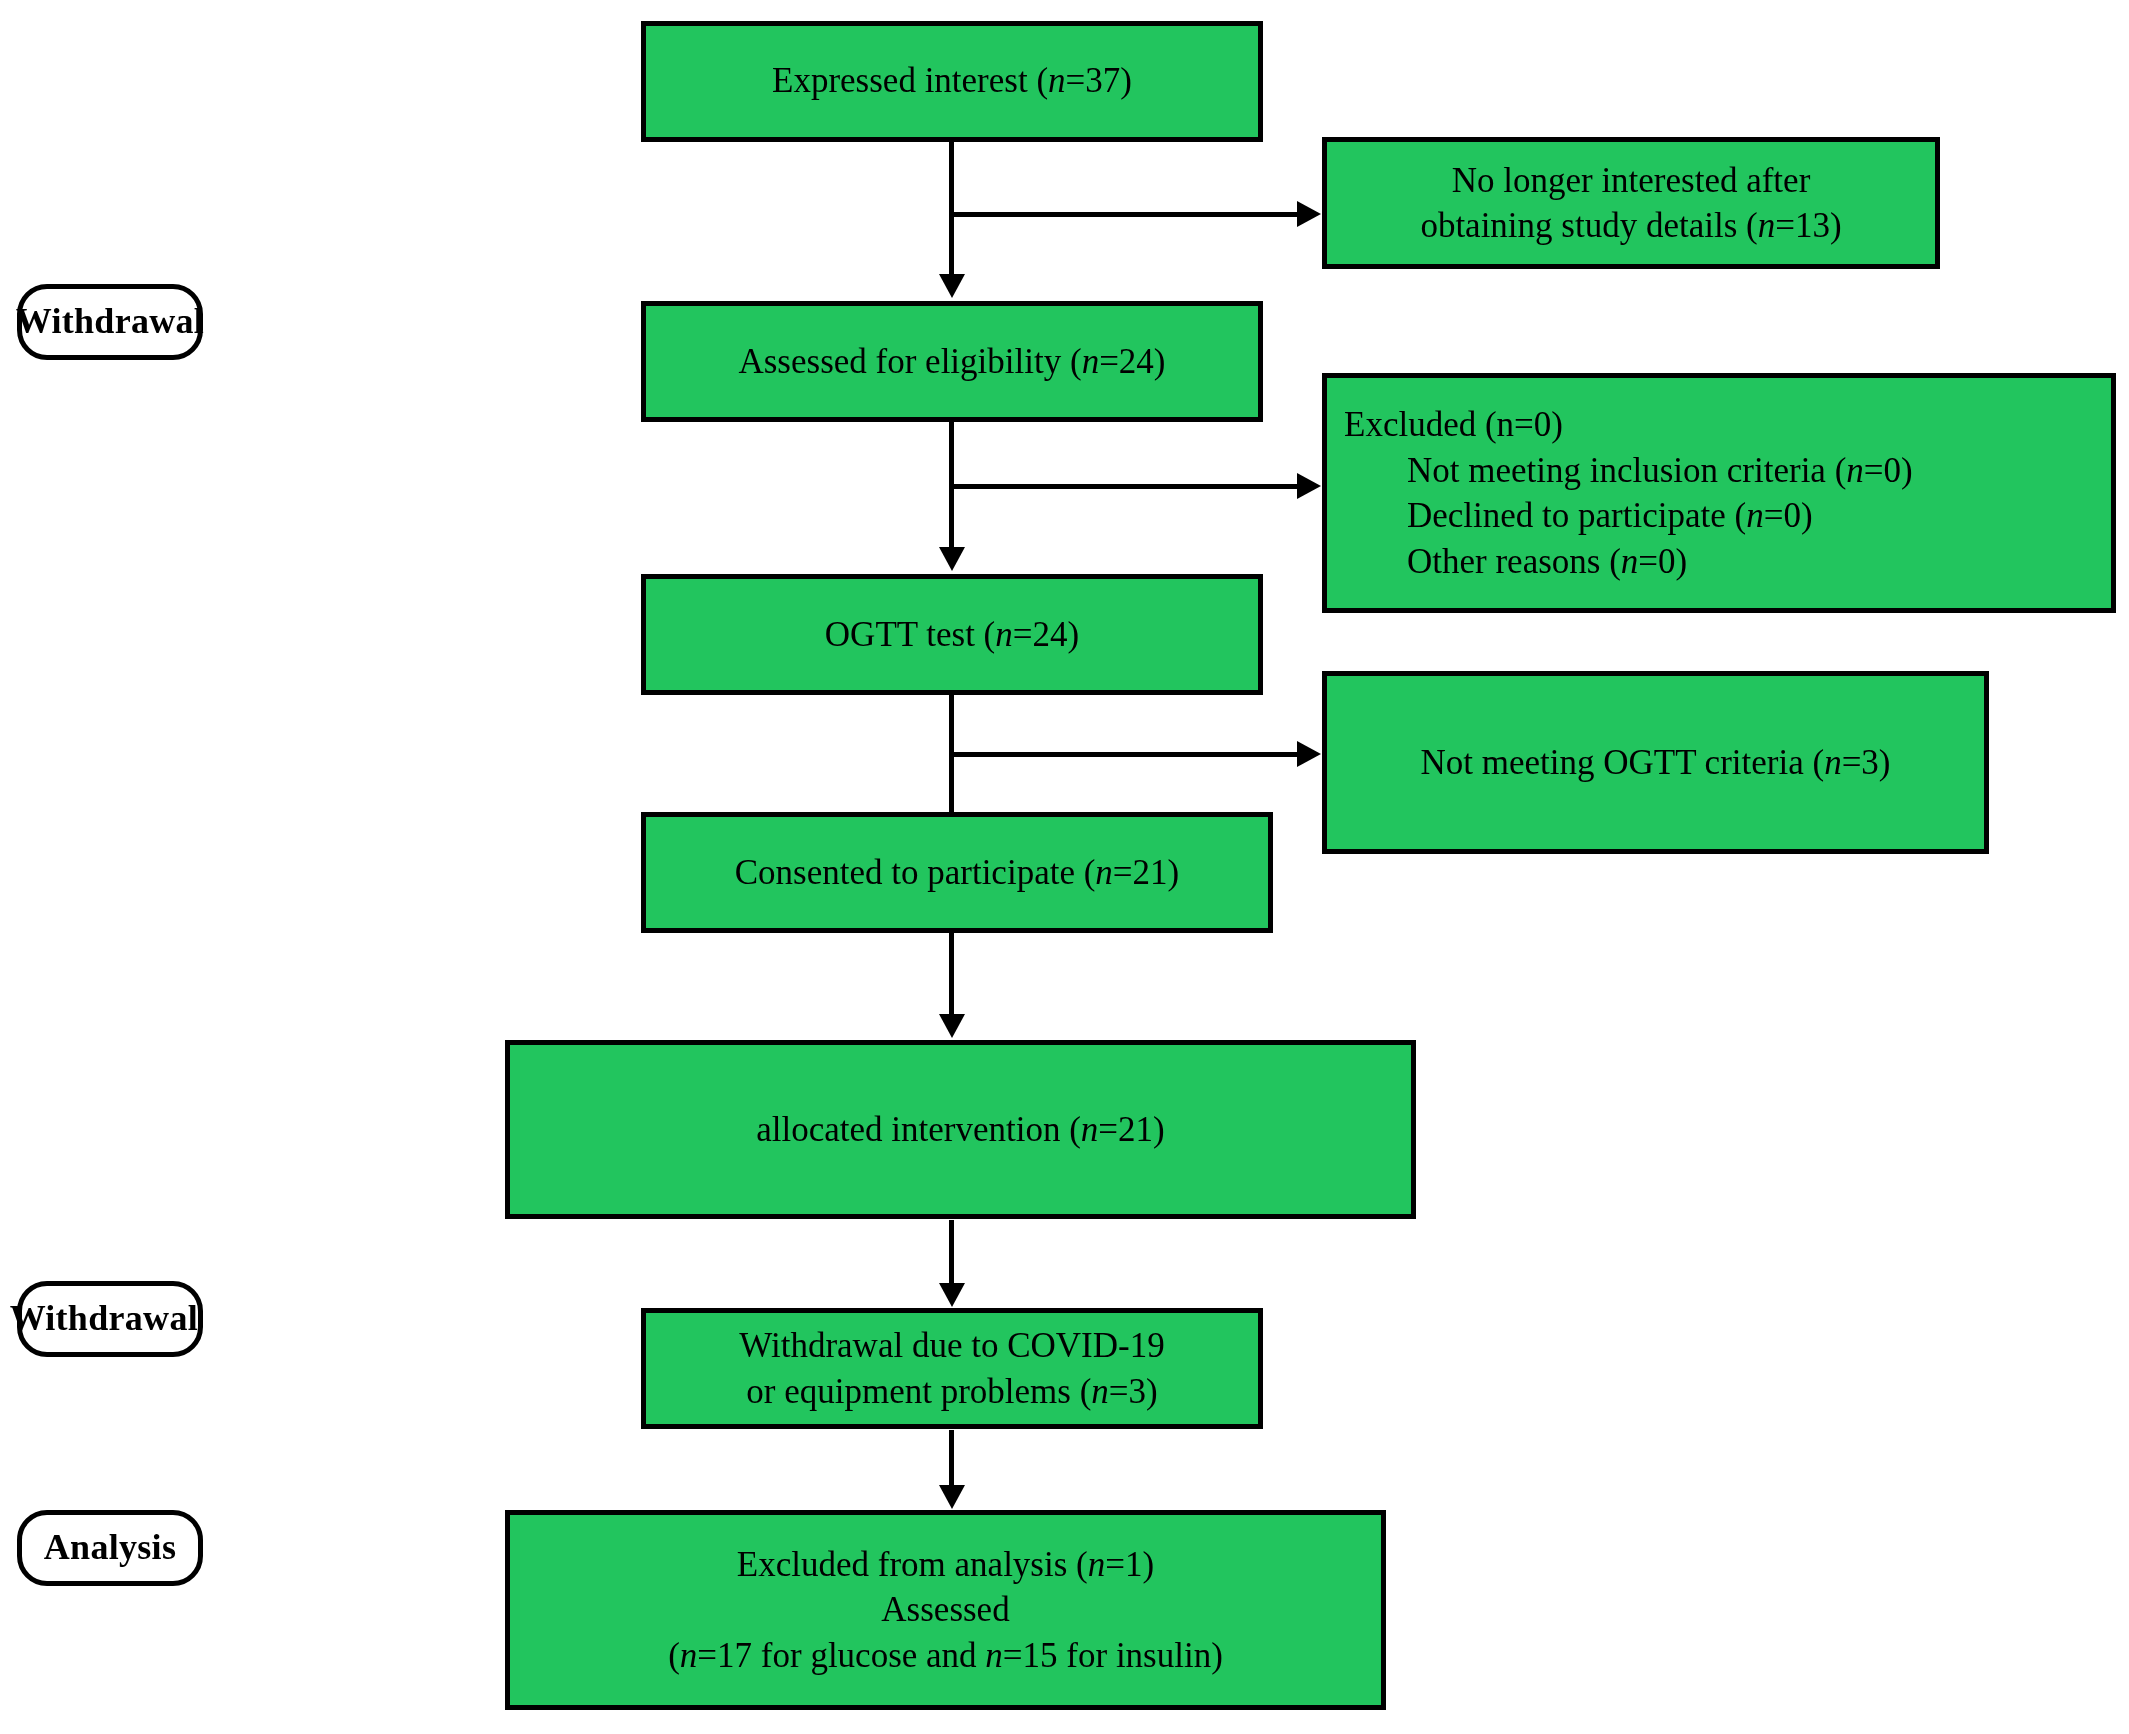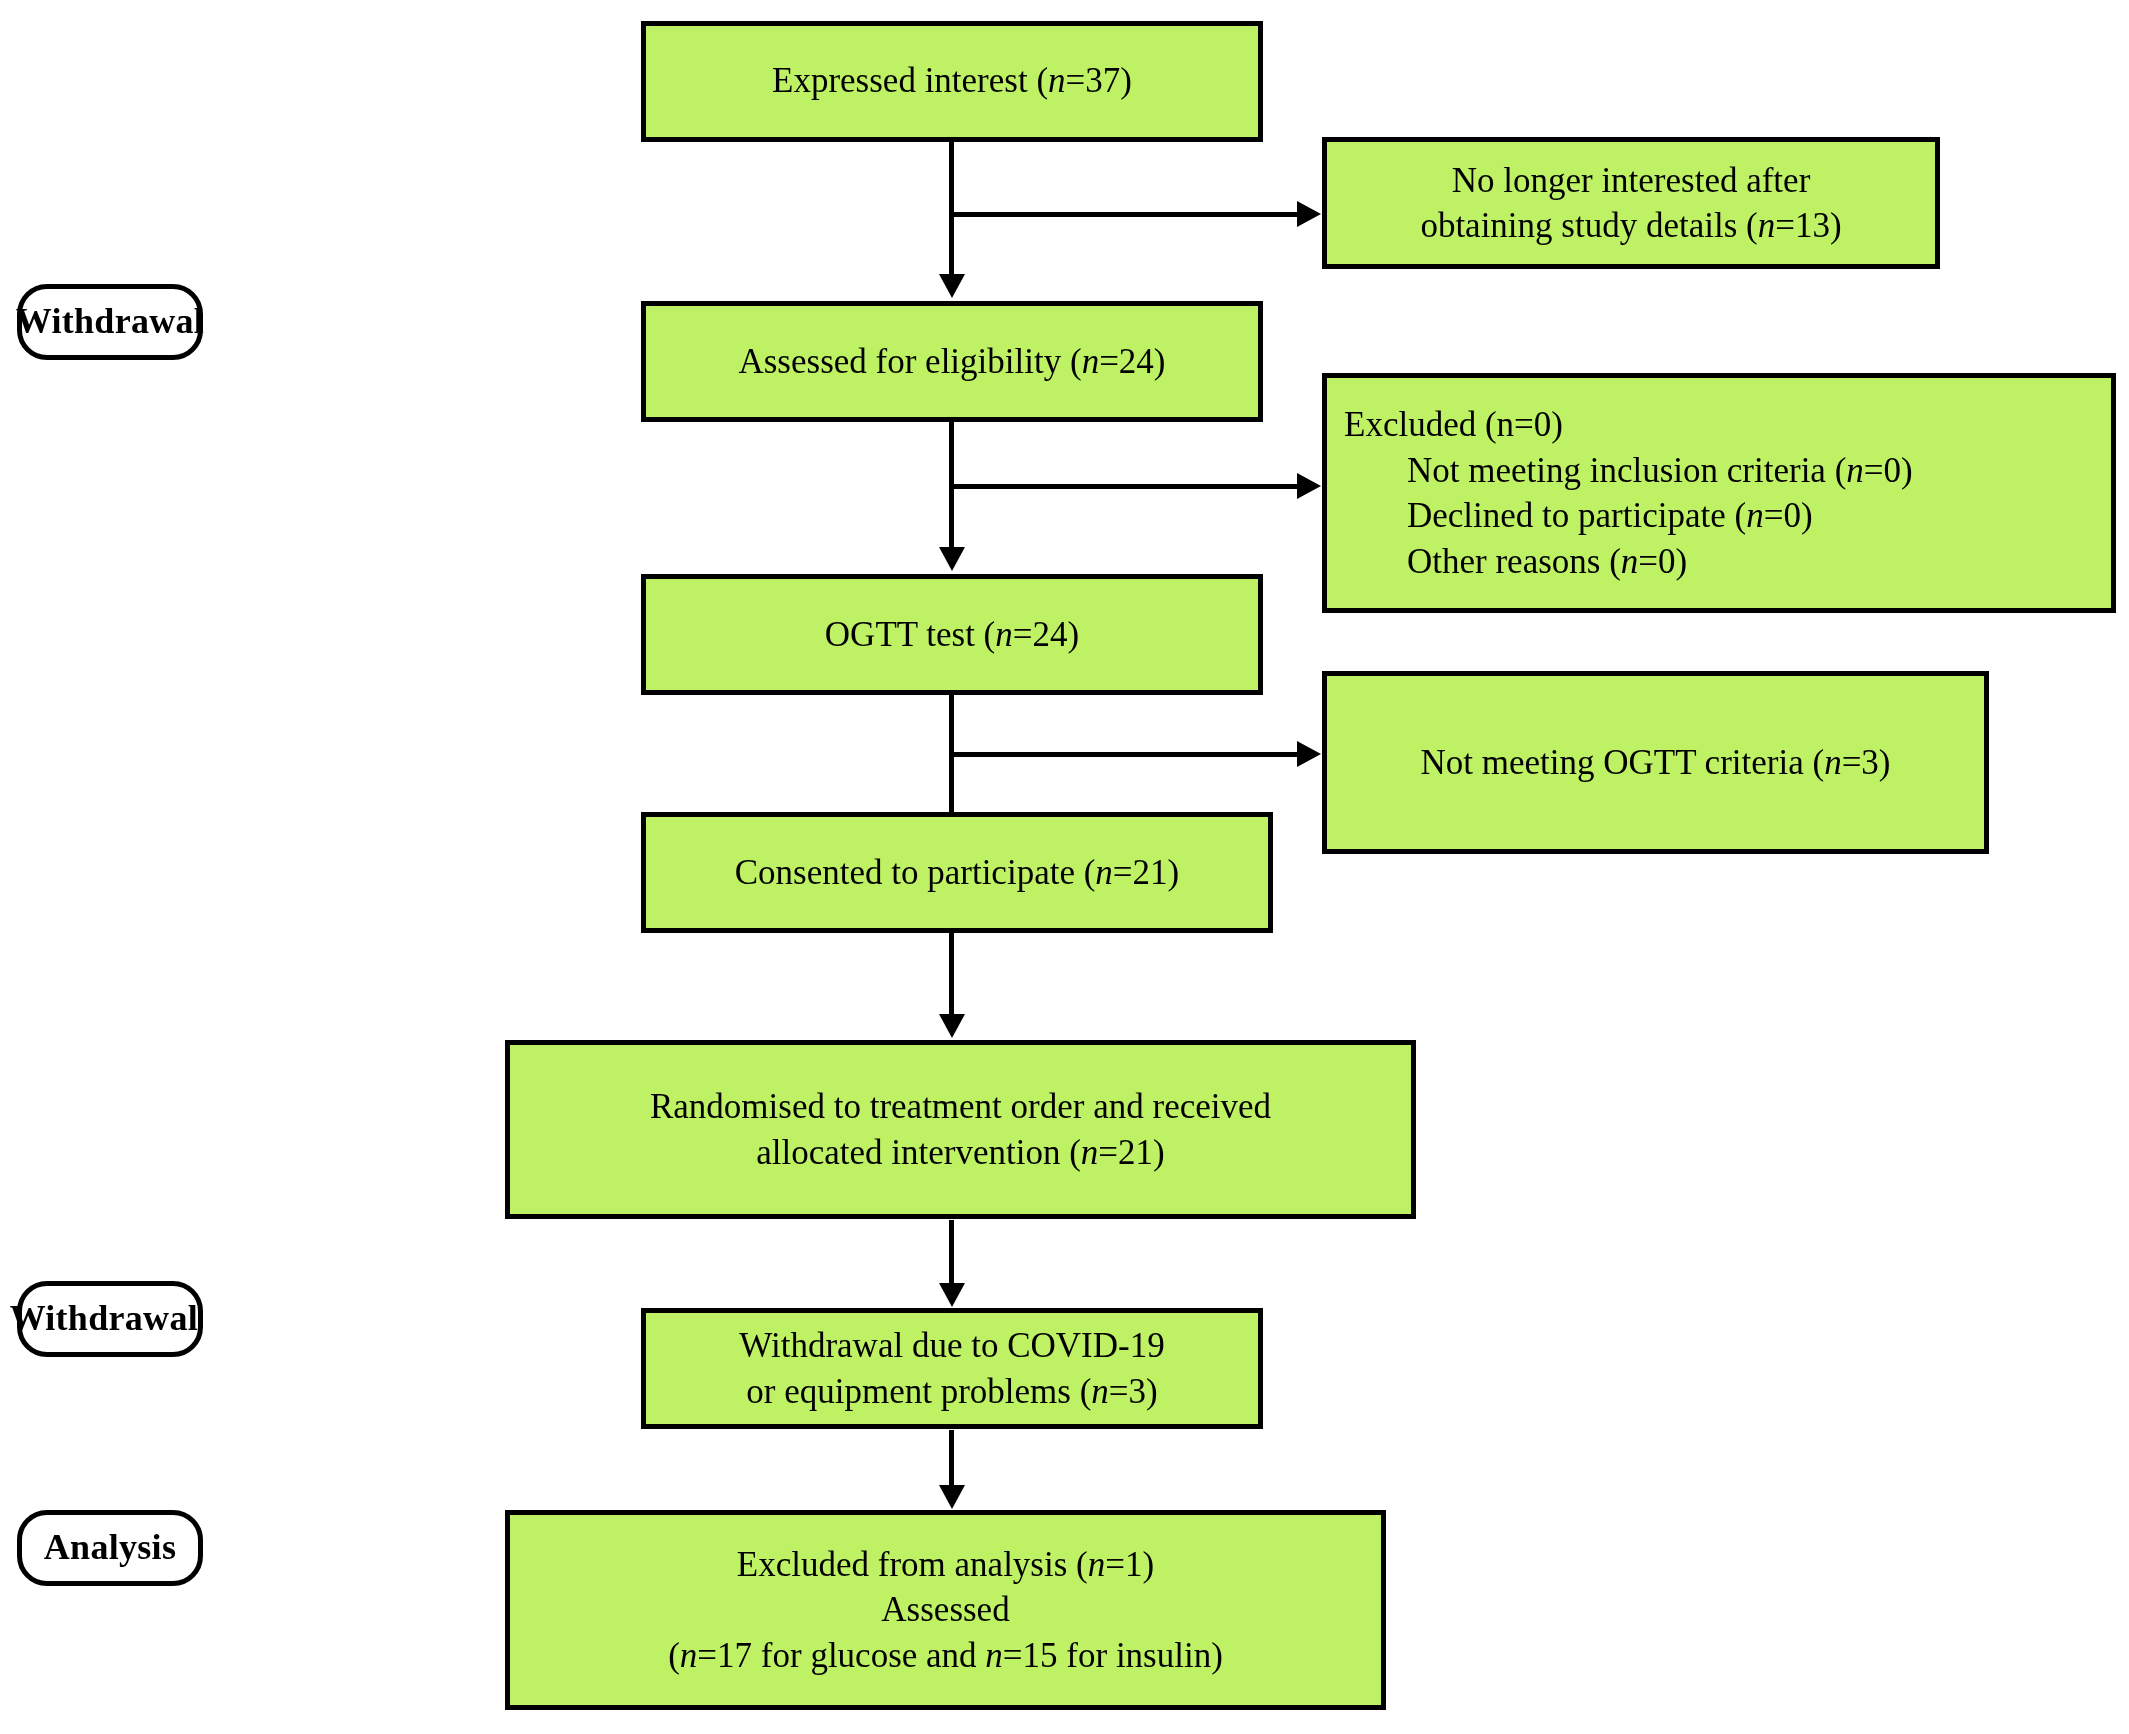--- a/index.html
+++ b/index.html
@@ -32,21 +32,21 @@
     font-size: 36px;
     letter-spacing: 0.3px;
     line-height: 1.1;
   }
 
   
   .fbox {
     position: absolute;
     box-sizing: border-box;
     border: 5.2px solid #000000;
-    background: #bef264;
+    background: #22c55e;
     display: flex;
     align-items: center;
     justify-content: center;
     text-align: center;
     font-size: 35px;
     line-height: 1.30;
     padding: 3.9px 9px;
   }
   .fbox.left-align {
     justify-content: flex-start;
@@ -123,21 +123,20 @@
   </div>
 
   <div class="fbox" style="left:641px; top:812px; width:632px; height:121px;">
     <div class="inner">
       <span>Consented to participate (</span><span class="ital">n</span><span>=21)</span>
     </div>
   </div>
 
   <div class="fbox" style="left:505px; top:1040px; width:911px; height:179px;">
     <div class="inner">
-      <div>Randomised to treatment order and received</div>
       <div><span>allocated intervention (</span><span class="ital">n</span><span>=21)</span></div>
     </div>
   </div>
 
   <div class="fbox" style="left:641px; top:1308px; width:622px; height:121px;">
     <div class="inner">
       <div>Withdrawal due to COVID-19</div>
       <div><span>or equipment problems (</span><span class="ital">n</span><span>=3)</span></div>
     </div>
   </div>

